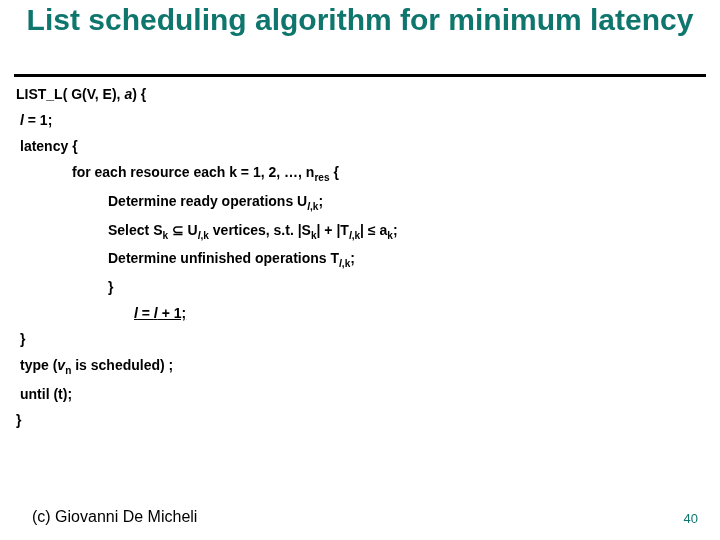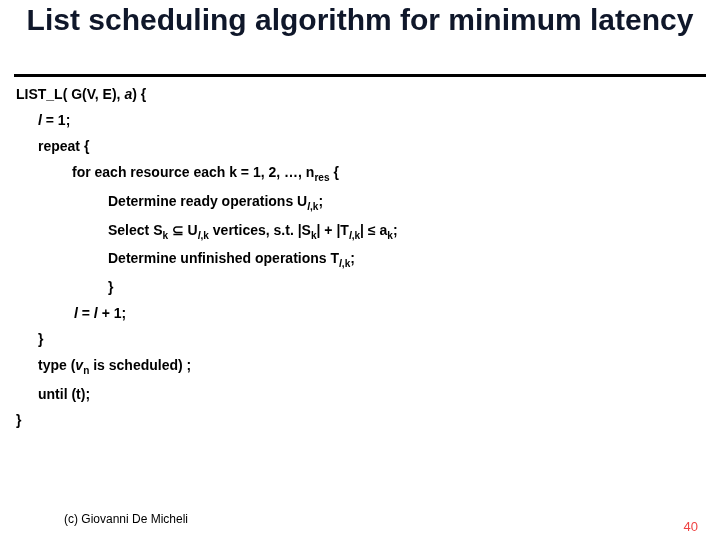--- a/index.html
+++ b/index.html
@@ -16,21 +16,21 @@
   .slide {
     width: 720px;
     height: 540px;
     position: relative;
     box-sizing: border-box;
   }
   .title {
     text-align: center;
     font-size: 30px;
     font-weight: 700;
-    color: #0f172a;
+    color: #0f766e;
     line-height: 1.05;
     padding: 4px 10px 0 10px;
   }
   .title-underline {
     position: absolute;
     left: 14px;
     right: 14px;
     top: 74px;
     height: 0;
     border-top: 3px solid #000000;
@@ -38,38 +38,37 @@
   .body {
     position: absolute;
     left: 16px;
     top: 86px;
     right: 26px;
     font-size: 14px;
     color: #000000;
     font-weight: 700;
   }
   .line { margin: 0 0 10px 0; white-space: nowrap; }
-  .i1 { margin-left: 22px; }
+  .i1 { margin-left: 4px; }
   .i2 { margin-left: 56px; }
   .i3 { margin-left: 92px; }
-  .i4 { margin-left: 58px; }
+  .i4 { margin-left: 118px; text-decoration: underline; }
   .footer-left {
     position: absolute;
     left: 32px;
     bottom: 14px;
-    font-size: 12px;
+    font-size: 16px;
     color: #000000;
-    margin-left: 32px;
   }
   .footer-right {
     position: absolute;
     right: 22px;
-    bottom: 6px;
+    bottom: 14px;
     font-size: 13px;
-    color: #ef4444;
+    color: #0f766e;
   }
   sub { font-size: 0.72em; }
   .ital { font-style: italic; }
 </style>
 </head>
 <body>
 
 <div class="slide">
 
   <div class="title">List scheduling algorithm for minimum latency</div>
@@ -78,21 +77,21 @@
   <div class="body">
 
     <div class="line">
       <span>LIST_L( G(V, E), </span><span class="ital">a</span><span>) {</span>
     </div>
 
     <div class="line i1">
       <span class="ital">l</span><span> = 1;</span>
     </div>
 
-    <div class="line i1">repeat {</div>
+    <div class="line i1">latency {</div>
 
     <div class="line i2">
       <span>for each resource each k = 1, 2, …, n</span><sub>res</sub><span> {</span>
     </div>
 
     <div class="line i3">
       <span>Determine ready operations U</span><sub><span class="ital">l</span><span>,k</span></sub><span>;</span>
     </div>
 
     <div class="line i3">

